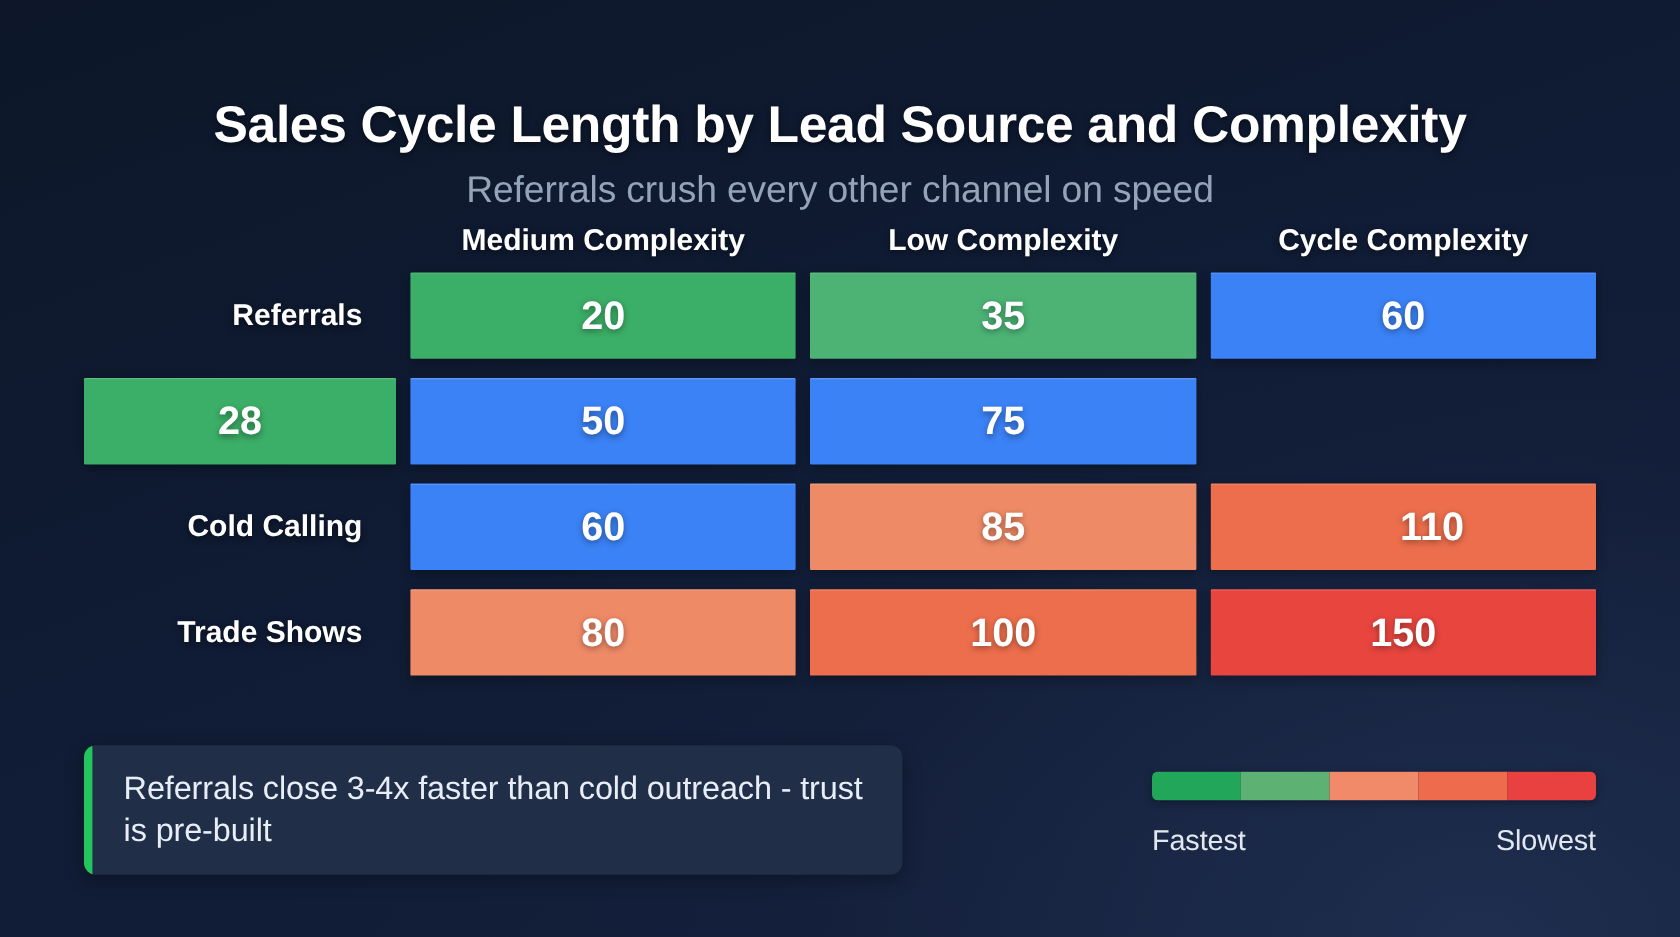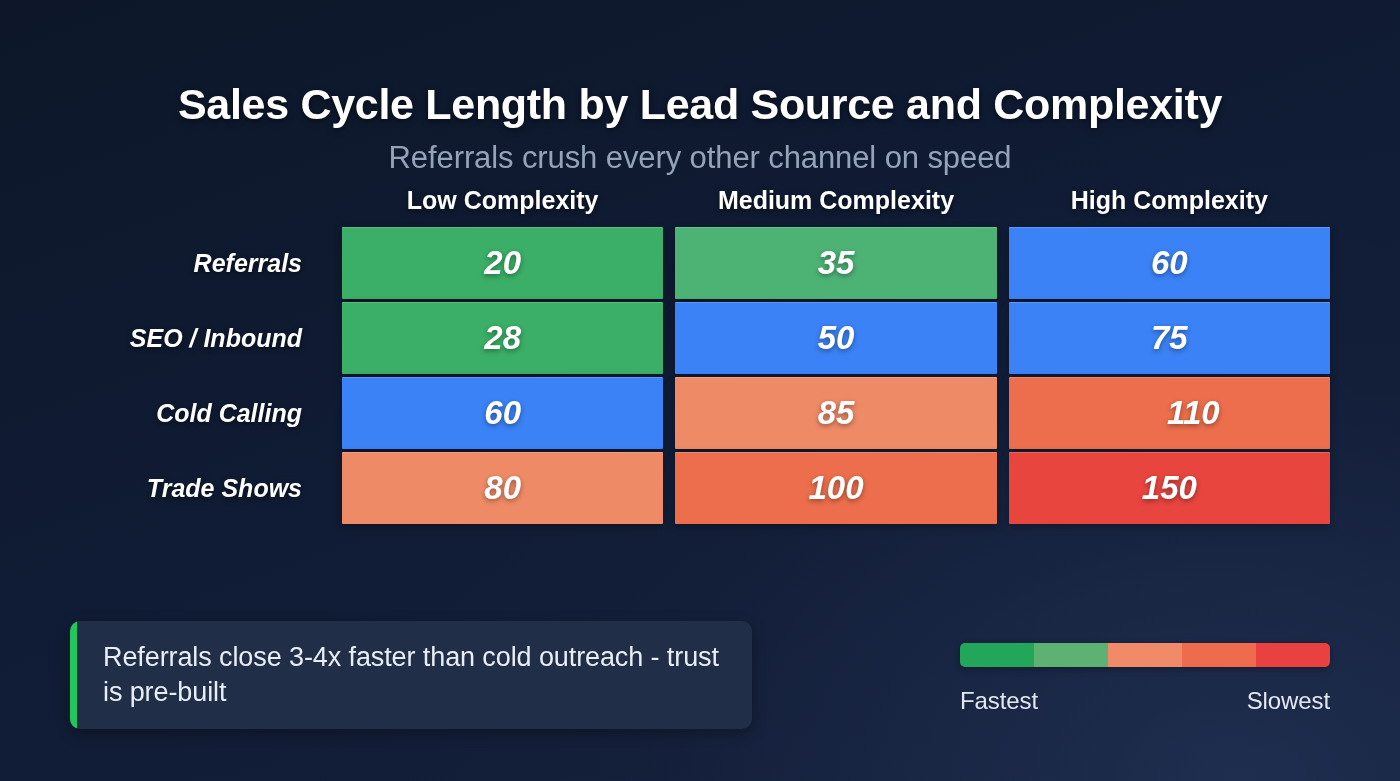--- a/index.html
+++ b/index.html
@@ -61,21 +61,21 @@
     text-align:center;
     font-size:25px;
     font-weight:bold;
     color:#ffffff;
     text-shadow:0 2px 5px rgba(0,0,0,0.5);
     padding-bottom:4px;
   }
 
   .spacer { }
 
-  .data-row { margin-bottom:3px;font-style:italic; }
+  .data-row { margin-bottom:16px; }
 
   .row-label {
     display:flex;
     align-items:center;
     justify-content:flex-end;
     padding-right:28px;
     font-size:25px;
     font-weight:bold;
     color:#ffffff;
     text-shadow:0 2px 5px rgba(0,0,0,0.5);
@@ -161,34 +161,33 @@
 
   <div class="header">
     <div class="title">Sales Cycle Length by Lead Source and Complexity</div>
     <div class="subtitle">Referrals crush every other channel on speed</div>
   </div>
 
   <div class="matrix">
 
     <div class="grid-row head-row">
       <div class="spacer"></div>
+      <div class="col-head">Medium Complexity</div>
       <div class="col-head">Low Complexity</div>
-      <div class="col-head">Medium Complexity</div>
-      <div class="col-head">High Complexity</div>
+      <div class="col-head">Cycle Complexity</div>
     </div>
 
     <div class="grid-row data-row">
       <div class="row-label">Referrals</div>
       <div class="cell" style="background: rgb(59, 174, 103);">20</div>
       <div class="cell" style="background: rgb(76, 179, 117);">35</div>
       <div class="cell" style="background: rgb(59, 130, 246);">60</div>
     </div>
 
     <div class="grid-row data-row">
-      <div class="row-label">SEO / Inbound</div>
       <div class="cell" style="background: rgb(59, 174, 103);">28</div>
       <div class="cell" style="background: rgb(59, 130, 246);">50</div>
       <div class="cell" style="background: rgb(59, 130, 246); text-align: right;">75</div>
     </div>
 
     <div class="grid-row data-row">
       <div class="row-label">Cold Calling</div>
       <div class="cell" style="background: rgb(59, 130, 246);">60</div>
       <div class="cell" style="background: rgb(239, 138, 102);">85</div>
       <div class="cell" style="background: rgb(236, 110, 76); padding-left: 48px;">110</div>

